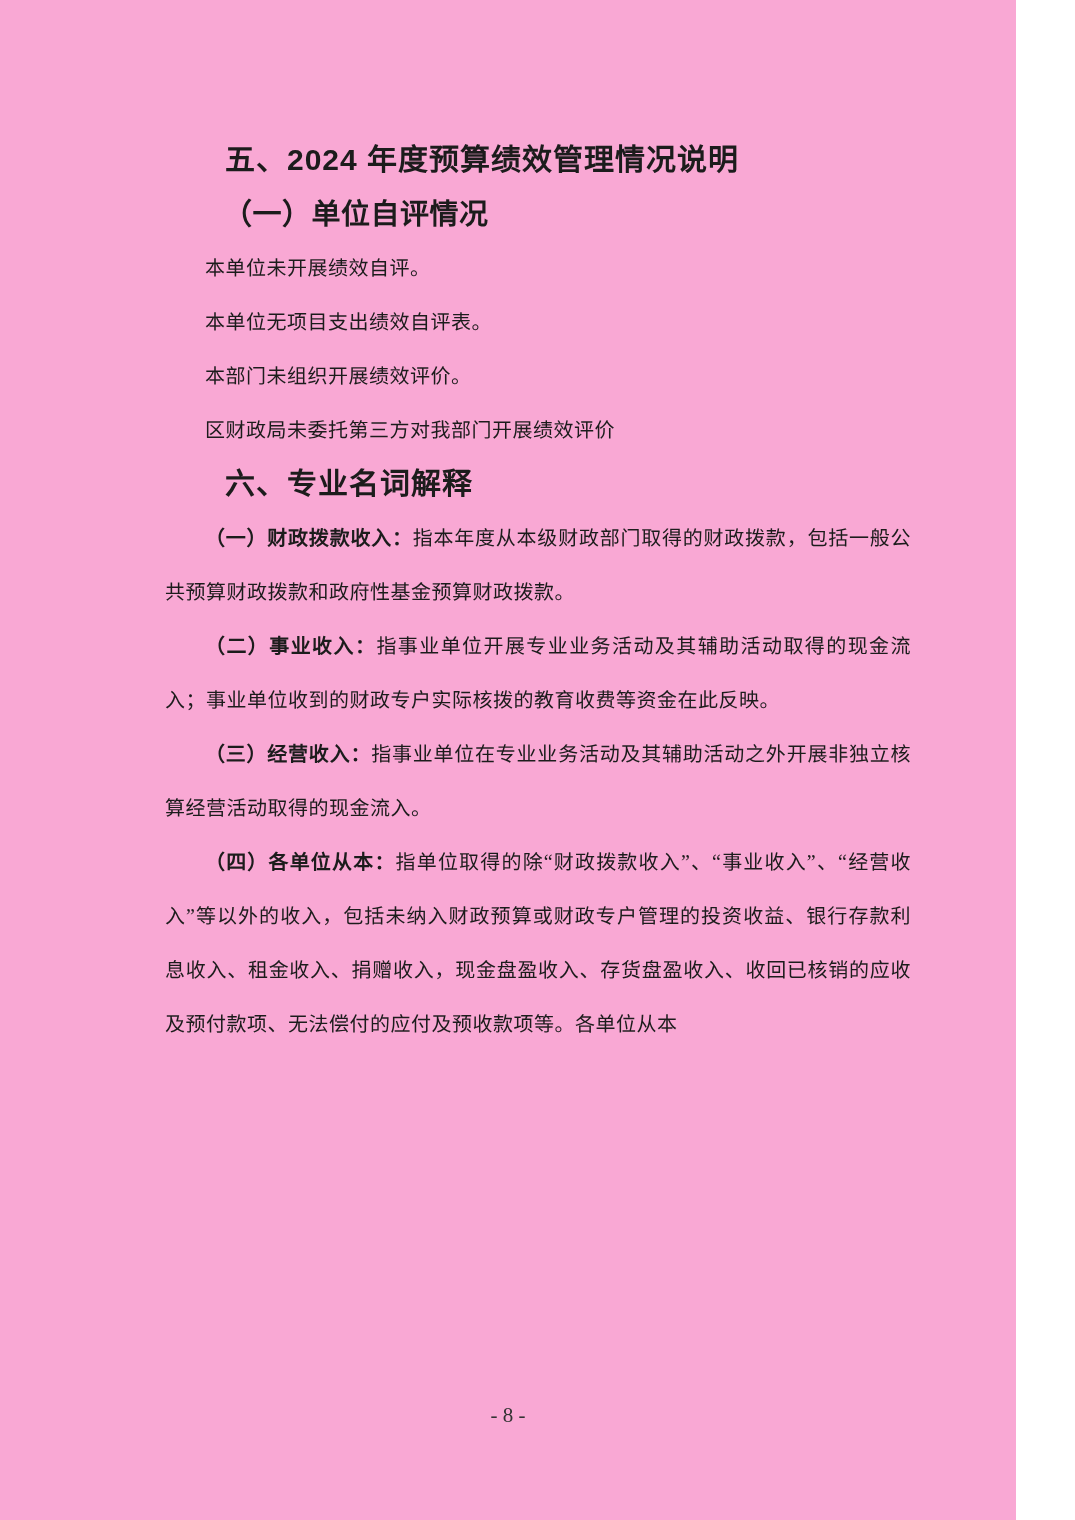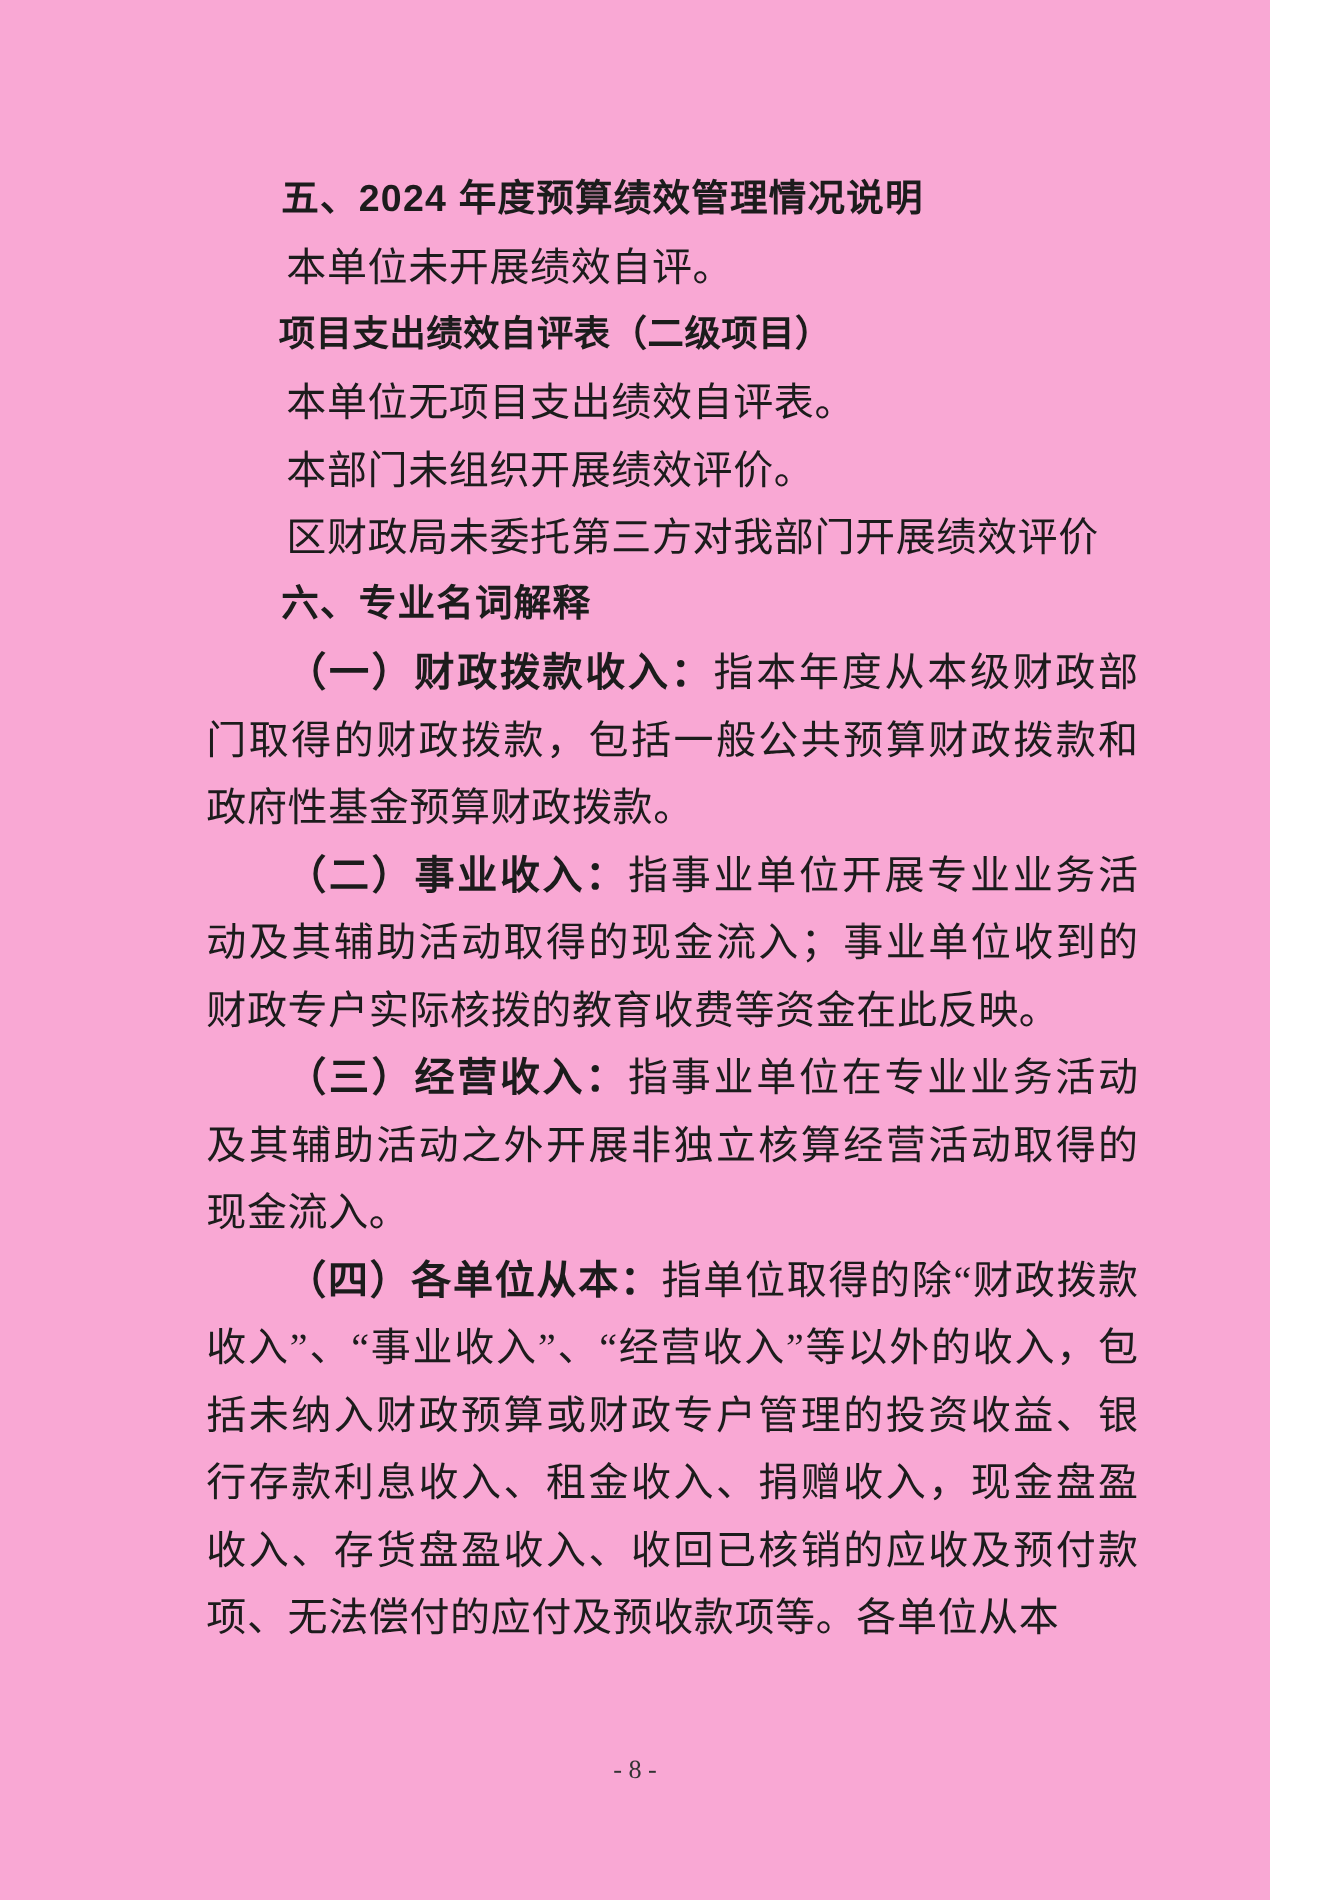--- a/index.html
+++ b/index.html
@@ -20,21 +20,21 @@
     position: absolute;
     left: 165px;
     top: 133px;
     width: 746px;
   }
   .line {
     margin: 0;
     padding: 0;
     text-indent: 2em;
     line-height: 54px;
-    font-size: 32px;
+    font-size: 20px;
     text-align: justify;
     letter-spacing: 0.5px;
   }
   .b-h1 {
     font-family: "Liberation Sans", "DejaVu Sans", sans-serif;
     font-weight: bold;
     font-size: 30px;
     letter-spacing: 1px;
   }
   .b-h2 {
@@ -57,24 +57,24 @@
   }
 </style>
 </head>
 <body>
 
 <div class="page">
   <div class="content">
 
     <p class="line b-h1">五、2024 年度预算绩效管理情况说明</p>
 
+    <p class="line b-h2">（一）单位自评情况</p>
 
     <p class="line b-p">本单位未开展绩效自评。</p>
 
-    <p class="line b-h2">项目支出绩效自评表（二级项目）</p>
 
     <p class="line b-p">本单位无项目支出绩效自评表。</p>
 
 
     <p class="line b-p">本部门未组织开展绩效评价。</p>
 
 
     <p class="line b-p">区财政局未委托第三方对我部门开展绩效评价</p>
 
     <p class="line b-h1">六、专业名词解释</p>

